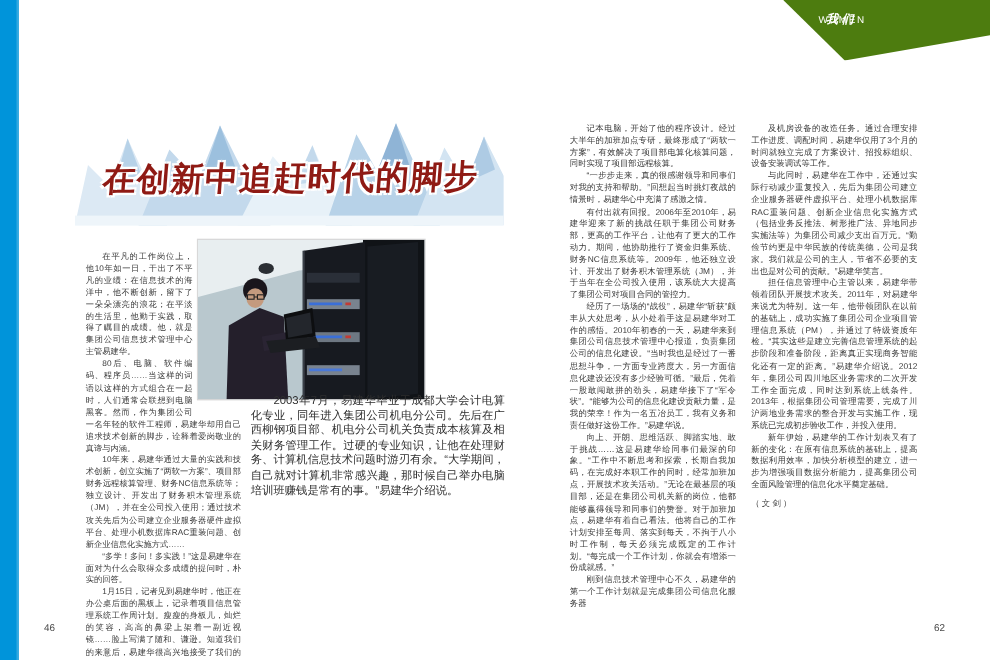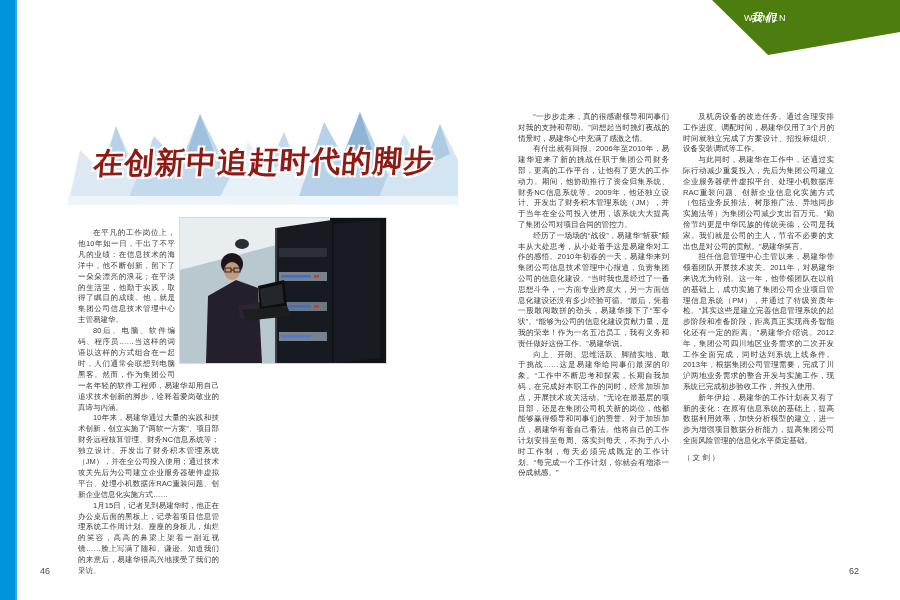--- a/index.html
+++ b/index.html
@@ -94,31 +94,35 @@
     <polygon points="78,68 104,62 107,88 80,92" fill="#0d0e10"></polygon>
     <polygon points="80,71 102,66 104,85 82,89" fill="#23262c"></polygon>
     <polygon points="62,92 107,88 111,98 66,103" fill="#1c1e22"></polygon>
   </svg>
 
   <div class="txt col-l1">
     <div class="photo-spacer"></div>
     <p>在平凡的工作岗位上，他10年如一日，干出了不平凡的业绩：在信息技术的海洋中，他不断创新，留下了一朵朵漂亮的浪花；在平淡的生活里，他勤于实践，取得了瞩目的成绩。他，就是集团公司信息技术管理中心主管易建华。</p>
     <p>80后、电脑、软件编码、程序员……当这样的词语以这样的方式组合在一起时，人们通常会联想到电脑黑客。然而，作为集团公司一名年轻的软件工程师，易建华却用自己追求技术创新的脚步，诠释着爱岗敬业的真谛与内涵。</p>
     <p>10年来，易建华通过大量的实践和技术创新，创立实施了“两软一方案”、项目部财务远程核算管理、财务NC信息系统等；独立设计、开发出了财务积木管理系统（JM），并在全公司投入使用；通过技术攻关先后为公司建立企业服务器硬件虚拟平台、处理小机数据库RAC重装问题、创新企业信息化实施方式……</p>
+    <p>“多学！多问！多实践！”这是易建华在面对为什么会取得众多成绩的提问时，朴实的回答。</p>
     <p>1月15日，记者见到易建华时，他正在办公桌后面的黑板上，记录着项目信息管理系统工作周计划。瘦瘦的身板儿，灿烂的笑容，高高的鼻梁上架着一副近视镜……脸上写满了随和、谦逊。知道我们的来意后，易建华很高兴地接受了我们的采访。</p>
   </div>
 
   <div class="txt col-l2">
+    <p>2003年7月，易建华毕业于成都大学会计电算化专业，同年进入集团公司机电分公司。先后在广西柳钢项目部、机电分公司机关负责成本核算及相关财务管理工作。过硬的专业知识，让他在处理财务、计算机信息技术问题时游刃有余。“大学期间，自己就对计算机非常感兴趣，那时候自己举办电脑培训班赚钱是常有的事。”易建华介绍说。</p>
   </div>
 
   <div class="txt col-r1">
+    <p>记本电脑，开始了他的程序设计。经过大半年的加班加点专研，最终形成了“两软一方案”，有效解决了项目部电算化核算问题，同时实现了项目部远程核算。</p>
     <p>“一步步走来，真的很感谢领导和同事们对我的支持和帮助。”回想起当时挑灯夜战的情景时，易建华心中充满了感激之情。</p>
     <p>有付出就有回报。2006年至2010年，易建华迎来了新的挑战任职于集团公司财务部，更高的工作平台，让他有了更大的工作动力。期间，他协助推行了资金归集系统、财务NC信息系统等。2009年，他还独立设计、开发出了财务积木管理系统（JM），并于当年在全公司投入使用，该系统大大提高了集团公司对项目合同的管控力。</p>
     <p>经历了一场场的“战役”，易建华“斩获”颇丰从大处思考，从小处着手这是易建华对工作的感悟。2010年初春的一天，易建华来到集团公司信息技术管理中心报道，负责集团公司的信息化建设。“当时我也是经过了一番思想斗争，一方面专业跨度大，另一方面信息化建设还没有多少经验可循。”最后，凭着一股敢闯敢拼的劲头，易建华接下了“军令状”。“能够为公司的信息化建设贡献力量，是我的荣幸！作为一名五冶员工，我有义务和责任做好这份工作。”易建华说。</p>
     <p>向上、开朗、思维活跃、脚踏实地、敢于挑战……这是易建华给同事们最深的印象。“工作中不断思考和探索，长期自我加码，在完成好本职工作的同时，经常加班加点，开展技术攻关活动。”无论在最基层的项目部，还是在集团公司机关新的岗位，他都能够赢得领导和同事们的赞誉。对于加班加点，易建华有着自己看法。他将自己的工作计划安排至每周、落实到每天，不拘于八小时工作制，每天必须完成既定的工作计划。“每完成一个工作计划，你就会有增添一份成就感。”</p>
+    <p>刚到信息技术管理中心不久，易建华的第一个工作计划就是完成集团公司信息化服务器</p>
   </div>
 
   <div class="txt col-r2">
     <p>及机房设备的改造任务。通过合理安排工作进度、调配时间，易建华仅用了3个月的时间就独立完成了方案设计、招投标组织、设备安装调试等工作。</p>
     <p>与此同时，易建华在工作中，还通过实际行动减少重复投入，先后为集团公司建立企业服务器硬件虚拟平台、处理小机数据库RAC重装问题、创新企业信息化实施方式（包括业务反推法、树形推广法、异地同步实施法等）为集团公司减少支出百万元。“勤俭节约更是中华民族的传统美德，公司是我家。我们就是公司的主人，节省不必要的支出也是对公司的贡献。”易建华笑言。</p>
     <p>担任信息管理中心主管以来，易建华带领着团队开展技术攻关。2011年，对易建华来说尤为特别。这一年，他带领团队在以前的基础上，成功实施了集团公司企业项目管理信息系统（PM），并通过了特级资质年检。“其实这些是建立完善信息管理系统的起步阶段和准备阶段，距离真正实现商务智能化还有一定的距离。”易建华介绍说。2012年，集团公司四川地区业务需求的二次开发工作全面完成，同时达到系统上线条件。2013年，根据集团公司管理需要，完成了川沪两地业务需求的整合开发与实施工作，现系统已完成初步验收工作，并投入使用。</p>
     <p>新年伊始，易建华的工作计划表又有了新的变化：在原有信息系统的基础上，提高数据利用效率，加快分析模型的建立，进一步为增强项目数据分析能力，提高集团公司全面风险管理的信息化水平奠定基础。</p>
     <p class="byline">（文剑）</p>
   </div>
 

